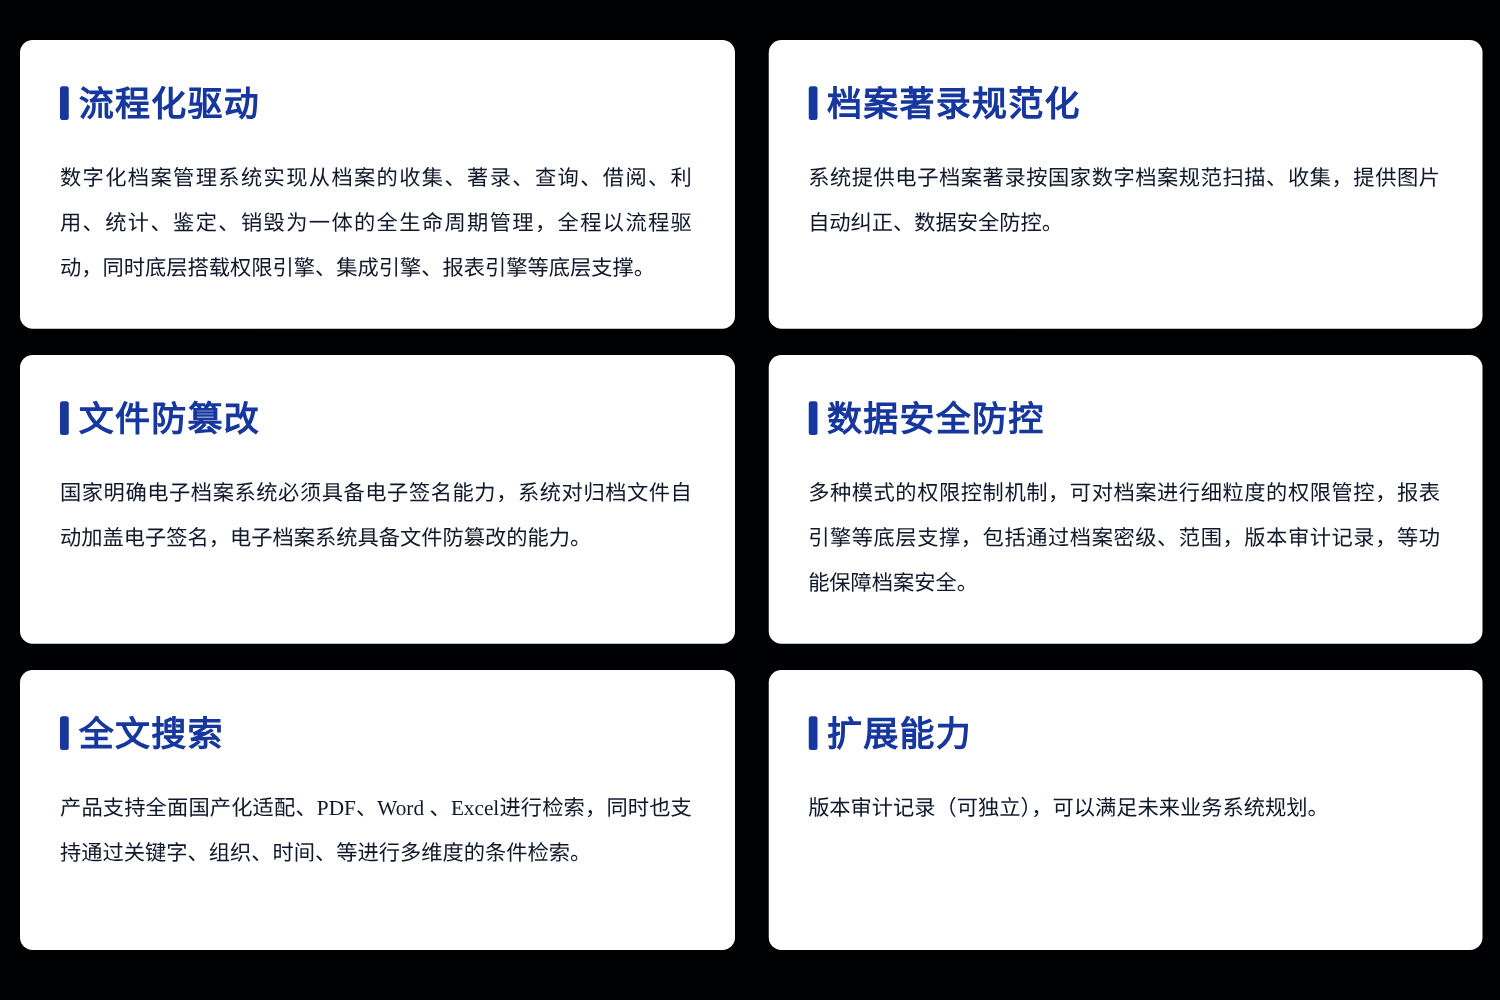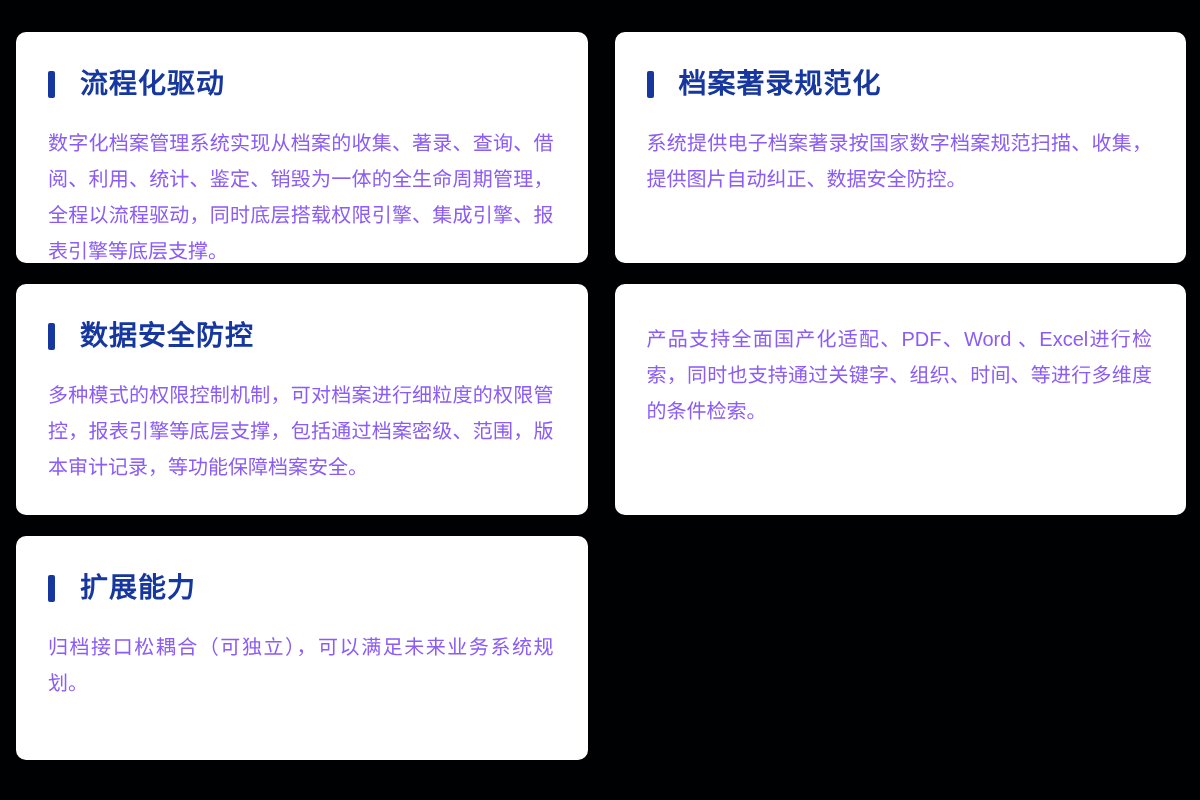--- a/index.html
+++ b/index.html
@@ -23,45 +23,45 @@
   }
   .card {
     background: #ffffff;
     border-radius: 10px;
     box-sizing: border-box;
     padding: 37px 34px 18px 32px;
     overflow: hidden;
   }
   .title-row {
     display: flex;
-    align-items: center;
-    gap: 25px;
+    gap: 8px;
     margin: 0 0 26px 0;
   }
   .accent-bar {
     flex: 0 0 auto;
     width: 7px;
     height: 27px;
     border-radius: 2px;
     background: var(--accent, #16379e);
   }
   .card-title {
     margin: 0;
     font-size: 28px;
     line-height: 30px;
     font-weight: bold;
     letter-spacing: 1px;
     color: var(--accent, #16379e);
   }
   .card-body {
     margin: 0;
-    font-size: 20px;
+    font-size: 17px;
     line-height: 36px;
-    color: #8b5cf6;
+    color: #0f172a;
     text-align: justify;
+    font-family: Liberation Serif, serif;
   }
   .card-body + .card-body {
     margin-top: 6px;
   }
 </style>
 </head>
 <body>
 
 <div class="stage">
 
@@ -74,34 +74,45 @@
   </section>
 
   <section class="card">
     <div class="title-row">
       <span class="accent-bar"></span>
       <h2 class="card-title">档案著录规范化</h2>
     </div>
     <p class="card-body">系统提供电子档案著录按国家数字档案规范扫描、收集，提供图片自动纠正、数据安全防控。</p>
   </section>
 
+  <section class="card">
+    <div class="title-row">
+      <span class="accent-bar"></span>
+      <h2 class="card-title">文件防篡改</h2>
+    </div>
+    <p class="card-body">国家明确电子档案系统必须具备电子签名能力，系统对归档文件自动加盖电子签名，电子档案系统具备文件防篡改的能力。</p>
+  </section>
 
   <section class="card">
     <div class="title-row">
       <span class="accent-bar"></span>
       <h2 class="card-title">数据安全防控</h2>
     </div>
     <p class="card-body">多种模式的权限控制机制，可对档案进行细粒度的权限管控，报表引擎等底层支撑，包括通过档案密级、范围，版本审计记录，等功能保障档案安全。</p>
   </section>
 
   <section class="card">
+    <div class="title-row">
+      <span class="accent-bar"></span>
+      <h2 class="card-title">全文搜索</h2>
+    </div>
     <p class="card-body">产品支持全面国产化适配、PDF、Word 、Excel进行检索，同时也支持通过关键字、组织、时间、等进行多维度的条件检索。</p>
   </section>
 
   <section class="card">
     <div class="title-row">
       <span class="accent-bar"></span>
       <h2 class="card-title">扩展能力</h2>
     </div>
-    <p class="card-body">归档接口松耦合（可独立），可以满足未来业务系统规划。</p>
+    <p class="card-body">版本审计记录（可独立），可以满足未来业务系统规划。</p>
   </section>
 
 </div>
 
 </body></html>

